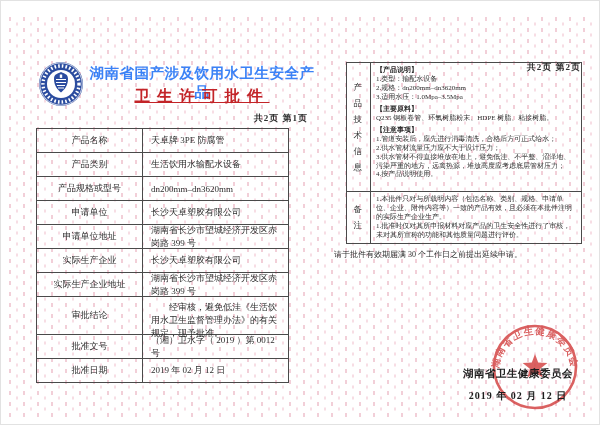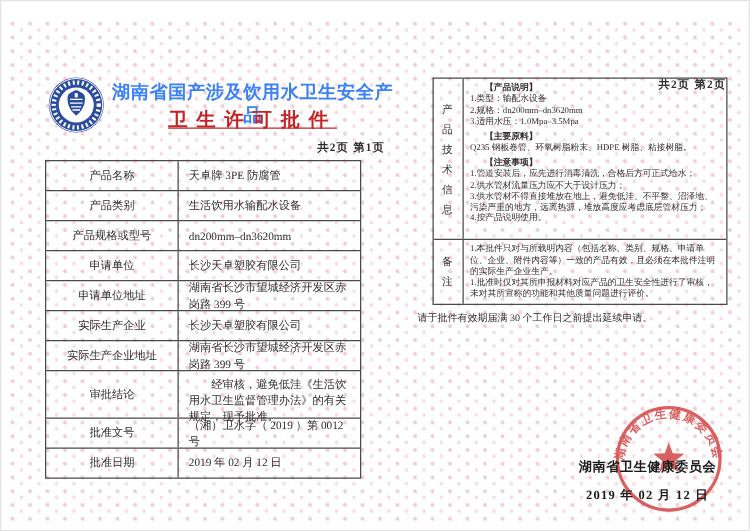--- a/index.html
+++ b/index.html
@@ -34,21 +34,21 @@
           font-size:9px;font-weight:bold;letter-spacing:1px;margin-top:12px;}
   .t2{position:absolute;left:345px;top:61px;width:236px;border:1px solid #4a4a4a;box-sizing:border-box;}
   .t2 .row{display:flex;border-bottom:1px solid #4a4a4a;}
   .t2 .row:last-child{border-bottom:none;}
   .t2 .vlbl{width:24px;flex:0 0 24px;border-right:1px solid #4a4a4a;display:flex;align-items:center;
             justify-content:center;text-align:left;font-size:8.5px;line-height:1.9;padding:2px 0;box-sizing:border-box;
             word-break:break-all;}
   .t2 .vlbl span{display:block;width:10px;}
   .t2 .cnt{flex:1;padding:3px 4px 3px 5px;font-size:7px;line-height:1.28;box-sizing:border-box;}
   .sec{margin-bottom:3px;}
-  .sec .hd{font-weight:bold;margin-left:12px;}
+  .sec .hd{font-weight:bold;}
   .minh1{min-height:128px;}
   .minh2{min-height:50px;}
   .renew{position:absolute;left:333px;top:248px;width:250px;font-size:8px;}
   
   .issuer{position:absolute;left:448px;top:366px;width:138px;text-align:center;
           font-weight:bold;font-size:10.5px;color:#1c1c1c;z-index:3;letter-spacing:.5px;}
   .idate{position:absolute;left:462px;top:388px;width:110px;text-align:center;
          font-weight:bold;font-size:10px;color:#1c1c1c;z-index:3;letter-spacing:1px;}
   .seal{position:absolute;left:489px;top:321px;width:90px;height:90px;z-index:2;opacity:.82;}
 </style>

